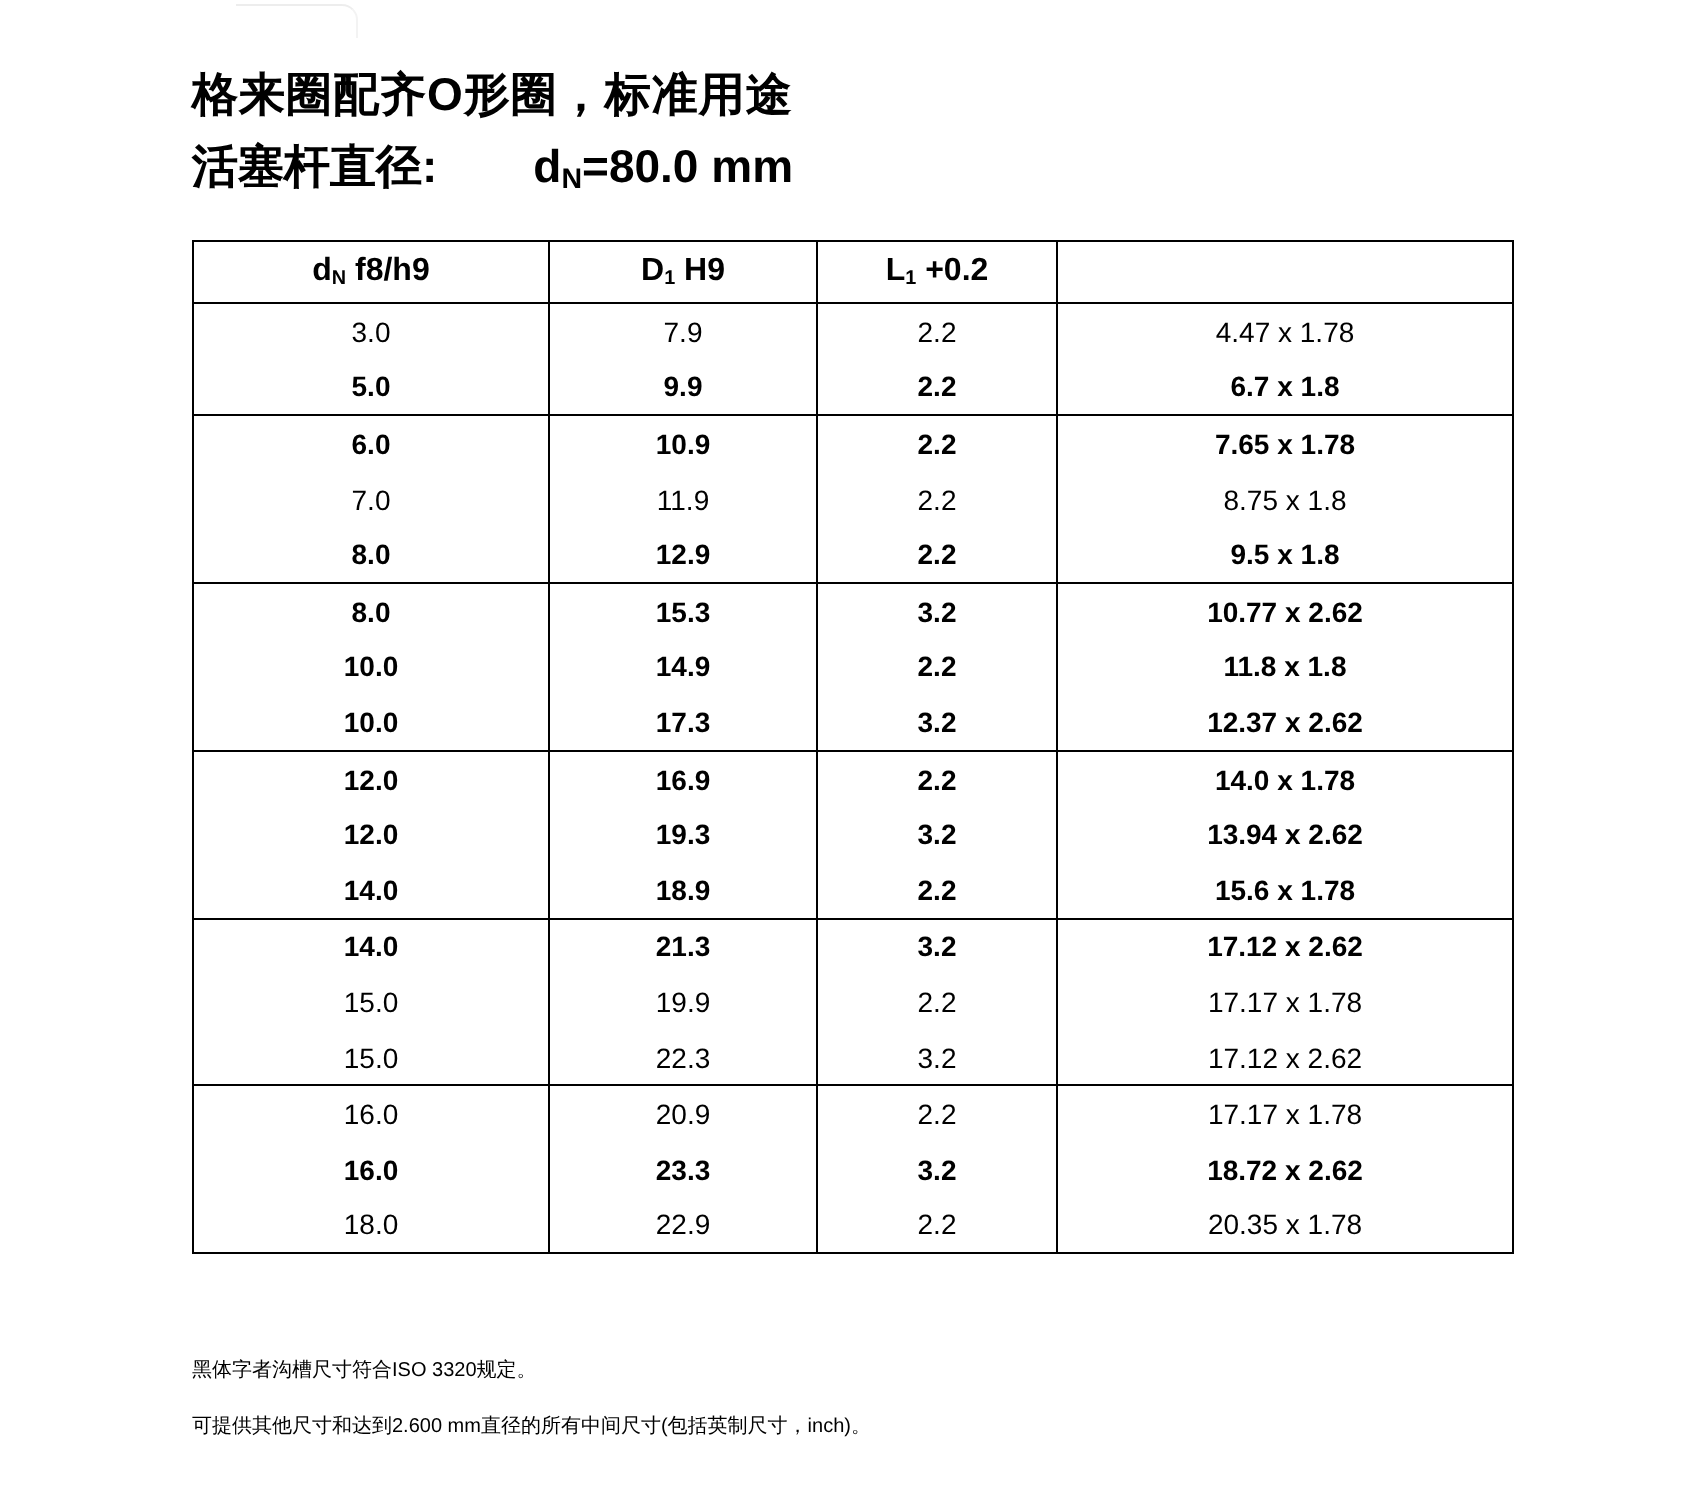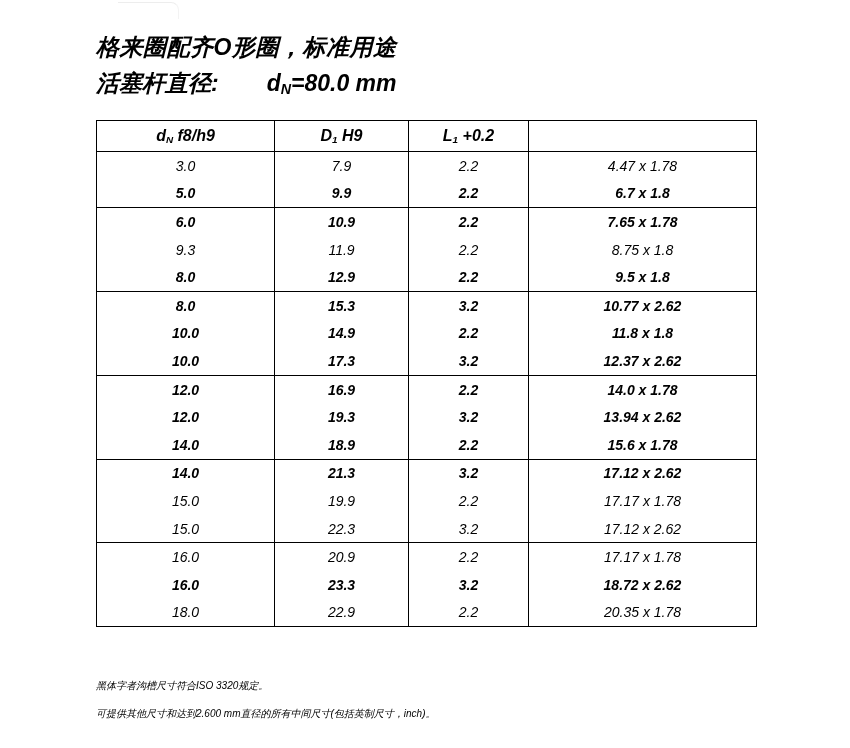--- a/index.html
+++ b/index.html
@@ -12,21 +12,20 @@
     background: #ffffff;
     font-family: "Liberation Sans", sans-serif;
     color: #000000;
     overflow: hidden;
   }
   .page {
     position: relative;
     width: 772px;
     height: 748px;
     box-sizing: border-box;
-    font-style: italic;
   }
   .title-block {
     position: absolute;
     left: 96px;
     top: 30px;
     width: 680px;
   }
   .title-line-1 {
     font-size: 23px;
     font-weight: bold;
@@ -167,21 +166,21 @@
           <td>2.2</td>
           <td>6.7 x 1.8</td>
         </tr>
         <tr class="bold">
           <td>6.0</td>
           <td>10.9</td>
           <td>2.2</td>
           <td>7.65 x 1.78</td>
         </tr>
         <tr class="">
-          <td>9.3</td>
+          <td>7.0</td>
           <td>11.9</td>
           <td>2.2</td>
           <td>8.75 x 1.8</td>
         </tr>
         <tr class="bold grp-end">
           <td>8.0</td>
           <td>12.9</td>
           <td>2.2</td>
           <td>9.5 x 1.8</td>
         </tr>

